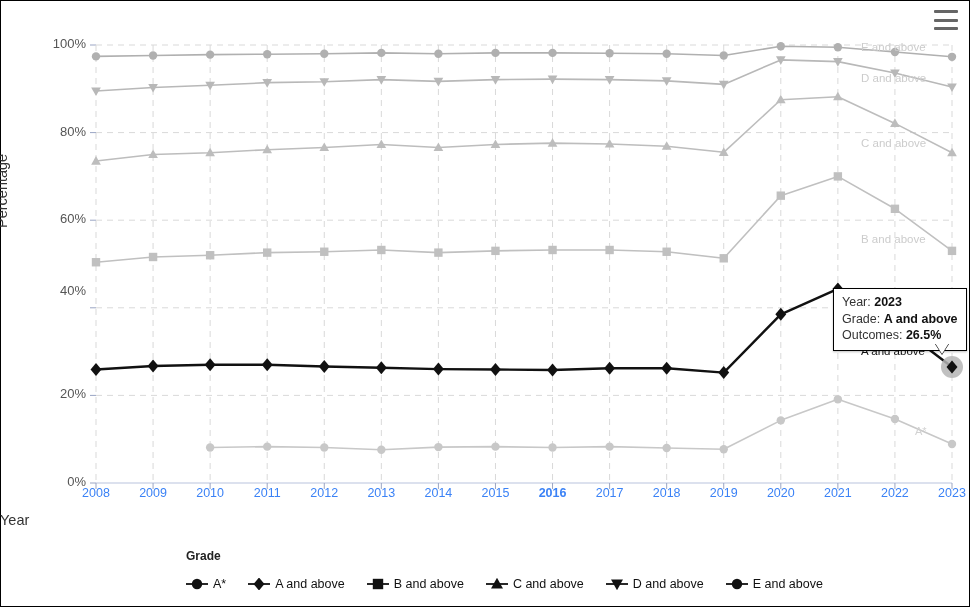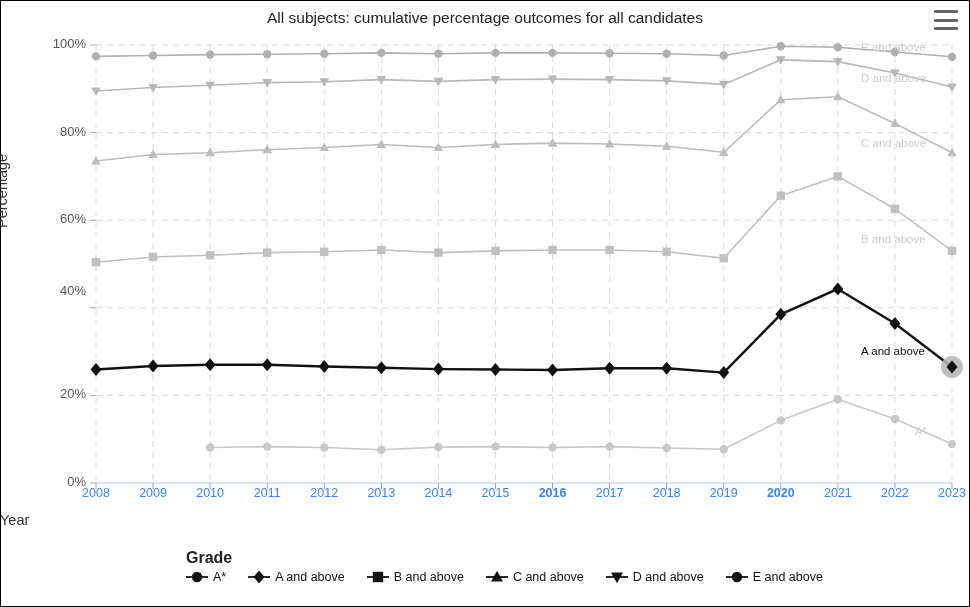--- a/index.html
+++ b/index.html
@@ -76,38 +76,37 @@
   .tt-pointer{
     position:absolute;left:101px;top:54px;width:0;height:0;
     border-left:7px solid transparent;border-right:7px solid transparent;
     border-top:11px solid #ffffff;
     filter:drop-shadow(0 1px 0 #000);
     z-index:41;
   }
 
   
   .legend{position:absolute;left:186px;top:549px;}
-  .legend-title{font-size:16px;color:#222;font-weight:bold;margin-bottom:3px;}
+  .legend-title{font-size:12px;color:#222;font-weight:bold;margin-bottom:14px;}
   .legend-items{display:flex;align-items:center;gap:22px;}
   .legend-item{display:flex;align-items:center;gap:5px;font-size:12.5px;color:#111;cursor:pointer;}
   .legend-item svg{display:block;}
 </style>
 </head>
 <body>
 
 <div id="app">
   <div class="frame"></div>
 
   <div class="menu-btn">
     <span></span>
     <span></span>
     <span></span>
   </div>
 
-  <div class="chart-title">All subjects: cumulative percentage outcomes for all candidates</div>
 
   <svg class="canvas" id="chart-svg">
       <line x1="96" x2="952" y1="483" y2="483" stroke="#b9c3dd" stroke-width="1" stroke-dasharray="none"></line>
       <line x1="90" x2="96" y1="483" y2="483" stroke="#9aa5c4" stroke-width="1"></line>
       <line x1="96" x2="952" y1="395.4" y2="395.4" stroke="#d9d9d9" stroke-width="1" stroke-dasharray="6,5"></line>
       <line x1="90" x2="96" y1="395.4" y2="395.4" stroke="#9aa5c4" stroke-width="1"></line>
       <line x1="96" x2="952" y1="307.8" y2="307.8" stroke="#d9d9d9" stroke-width="1" stroke-dasharray="6,5"></line>
       <line x1="90" x2="96" y1="307.8" y2="307.8" stroke="#9aa5c4" stroke-width="1"></line>
       <line x1="96" x2="952" y1="220.2" y2="220.2" stroke="#d9d9d9" stroke-width="1" stroke-dasharray="6,5"></line>
       <line x1="90" x2="96" y1="220.2" y2="220.2" stroke="#9aa5c4" stroke-width="1"></line>
@@ -280,34 +279,49 @@
       <div class="xtick" style="left: 185.133px;">2010</div>
       <div class="xtick" style="left: 242.2px;">2011</div>
       <div class="xtick" style="left: 299.267px;">2012</div>
       <div class="xtick" style="left: 356.333px;">2013</div>
       <div class="xtick" style="left: 413.4px;">2014</div>
       <div class="xtick" style="left: 470.467px; text-align: center;">2015</div>
       <div class="xtick" style="left: 527.533px; font-weight: bold;">2016</div>
       <div class="xtick" style="left: 584.6px;">2017</div>
       <div class="xtick" style="left: 641.667px;">2018</div>
       <div class="xtick" style="left: 698.733px;">2019</div>
-      <div class="xtick" style="left: 755.8px; font-weight: bold;">2020</div>
+      <div class="xtick" style="left: 755.8px;">2020</div>
       <div class="xtick" style="left: 812.867px;">2021</div>
       <div class="xtick" style="left: 869.933px;">2022</div>
       <div class="xtick" style="left: 927px;">2023</div>
     </div>
   <div id="slabel-layer">
       <div class="slabel astar" style="left: 915px; top: 425px;">A*</div>
       <div class="slabel" style="left: 861px; top: 345px; color: rgb(17, 17, 17); font-size: 11.5px;">A and above</div>
       <div class="slabel" style="left: 861px; top: 233px;">B and above</div>
       <div class="slabel" style="left: 861px; top: 137px;">C and above</div>
       <div class="slabel" style="left: 861px; top: 72px;">D and above</div>
       <div class="slabel" style="left: 861px; top: 41px;">E and above</div>
     </div>
 
+  <div class="tooltip">
+    <span class="tt-row">
+      <span>Year:</span>
+      <b>2023</b>
+    </span>
+    <span class="tt-row">
+      <span>Grade:</span>
+      <b>A and above</b>
+    </span>
+    <span class="tt-row">
+      <span>Outcomes:</span>
+      <b>26.5%</b>
+    </span>
+    <div class="tt-pointer"></div>
+  </div>
 
   <div class="legend">
     <div class="legend-title">Grade</div>
     <div class="legend-items" id="legend-items">
         <div class="legend-item">
           <svg width="22" height="12">
             <line x1="0" x2="22" y1="6" y2="6" stroke="#111" stroke-width="1.8"></line>
             <circle cx="11" cy="6" r="5.2" fill="#111"></circle>
           </svg>
           <span>A*</span>

